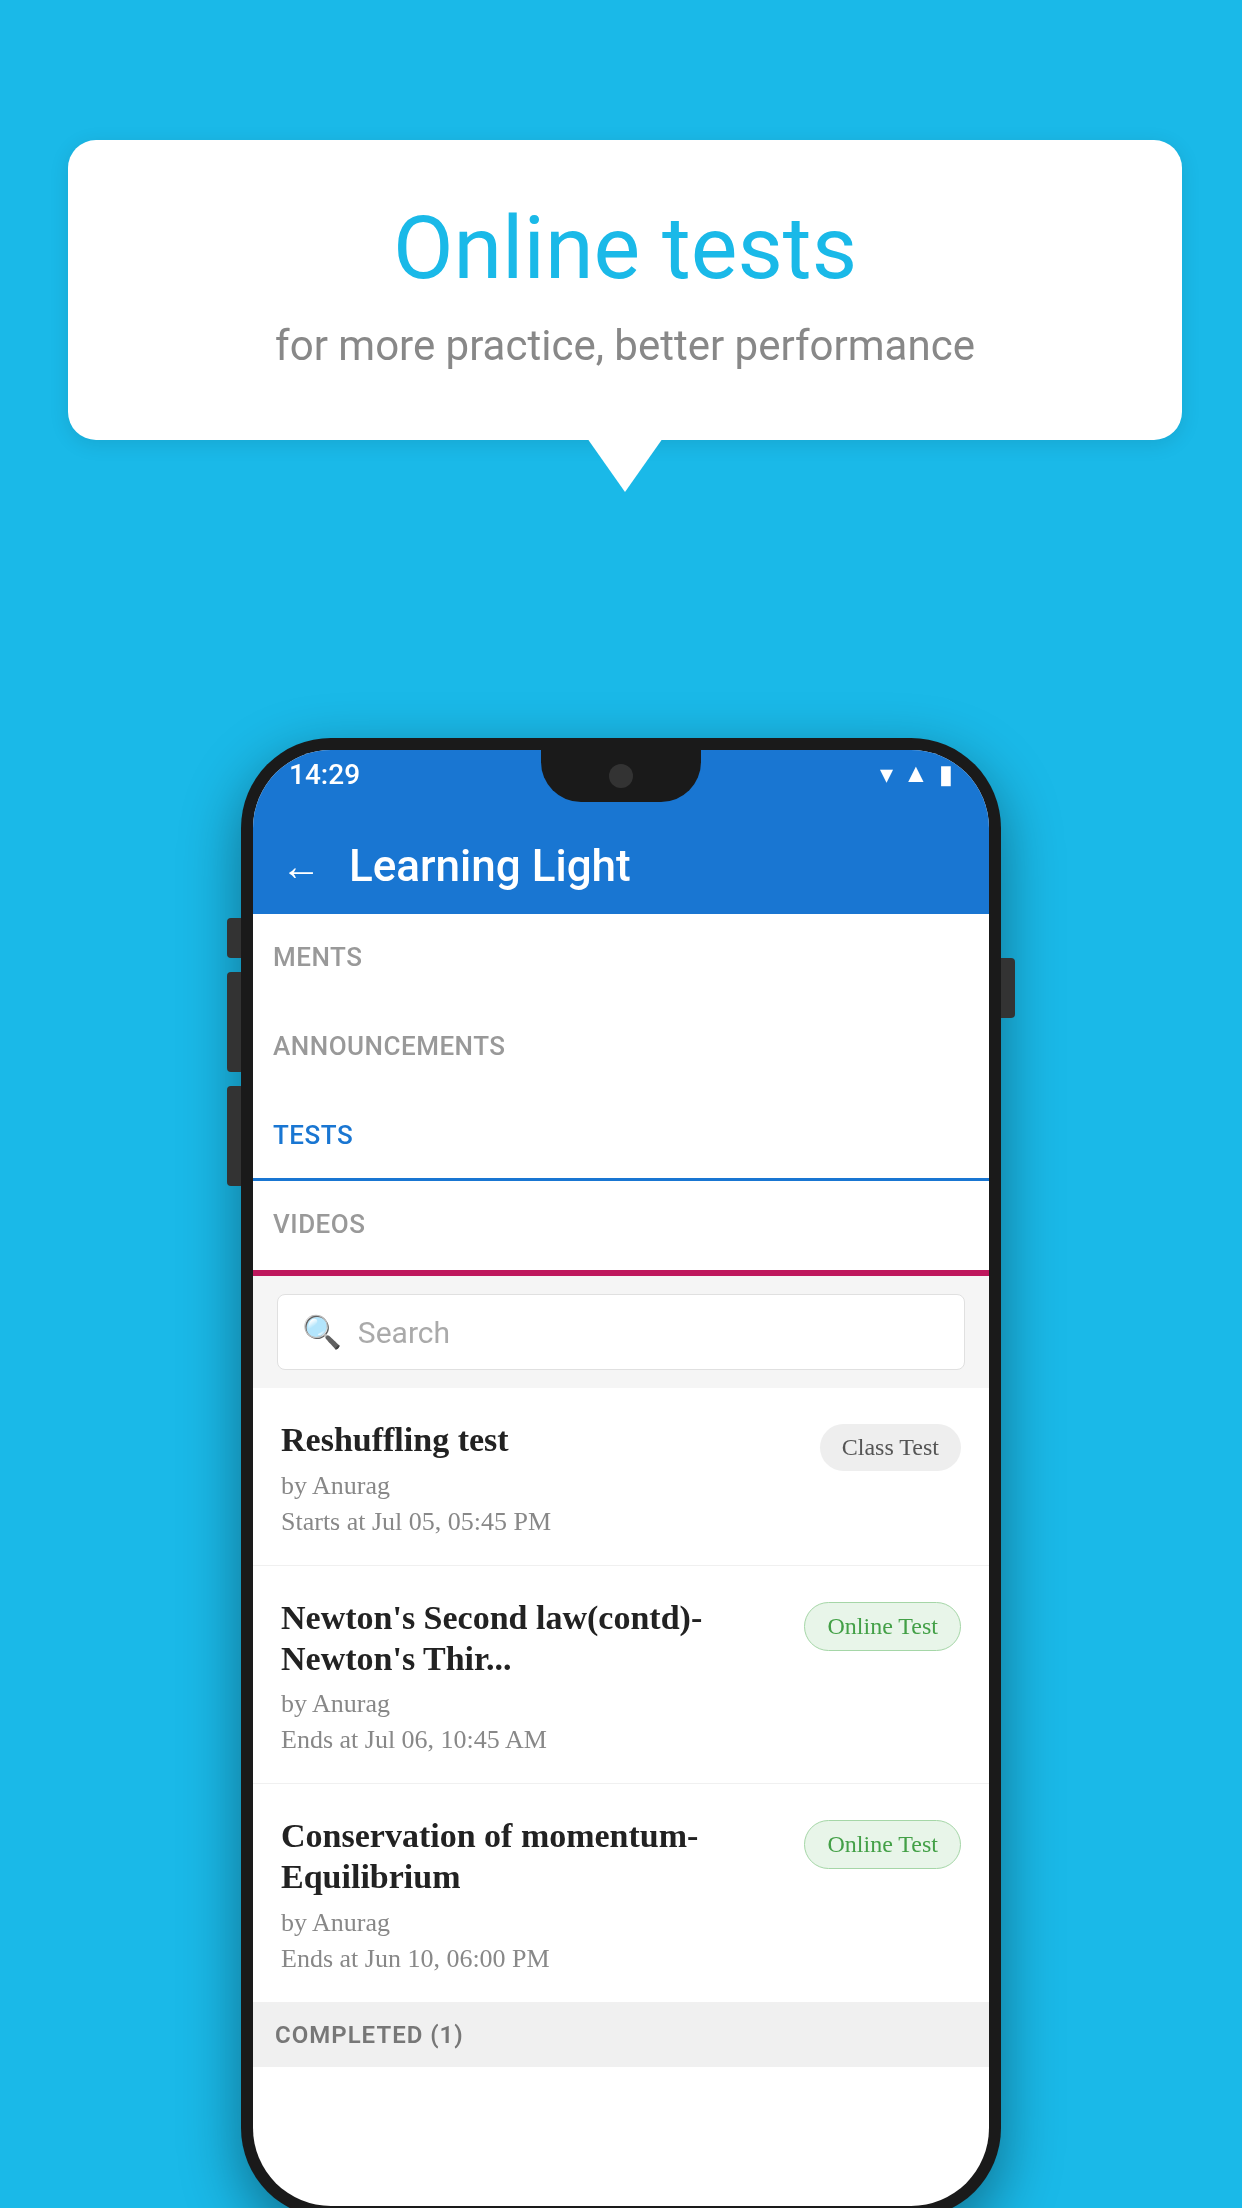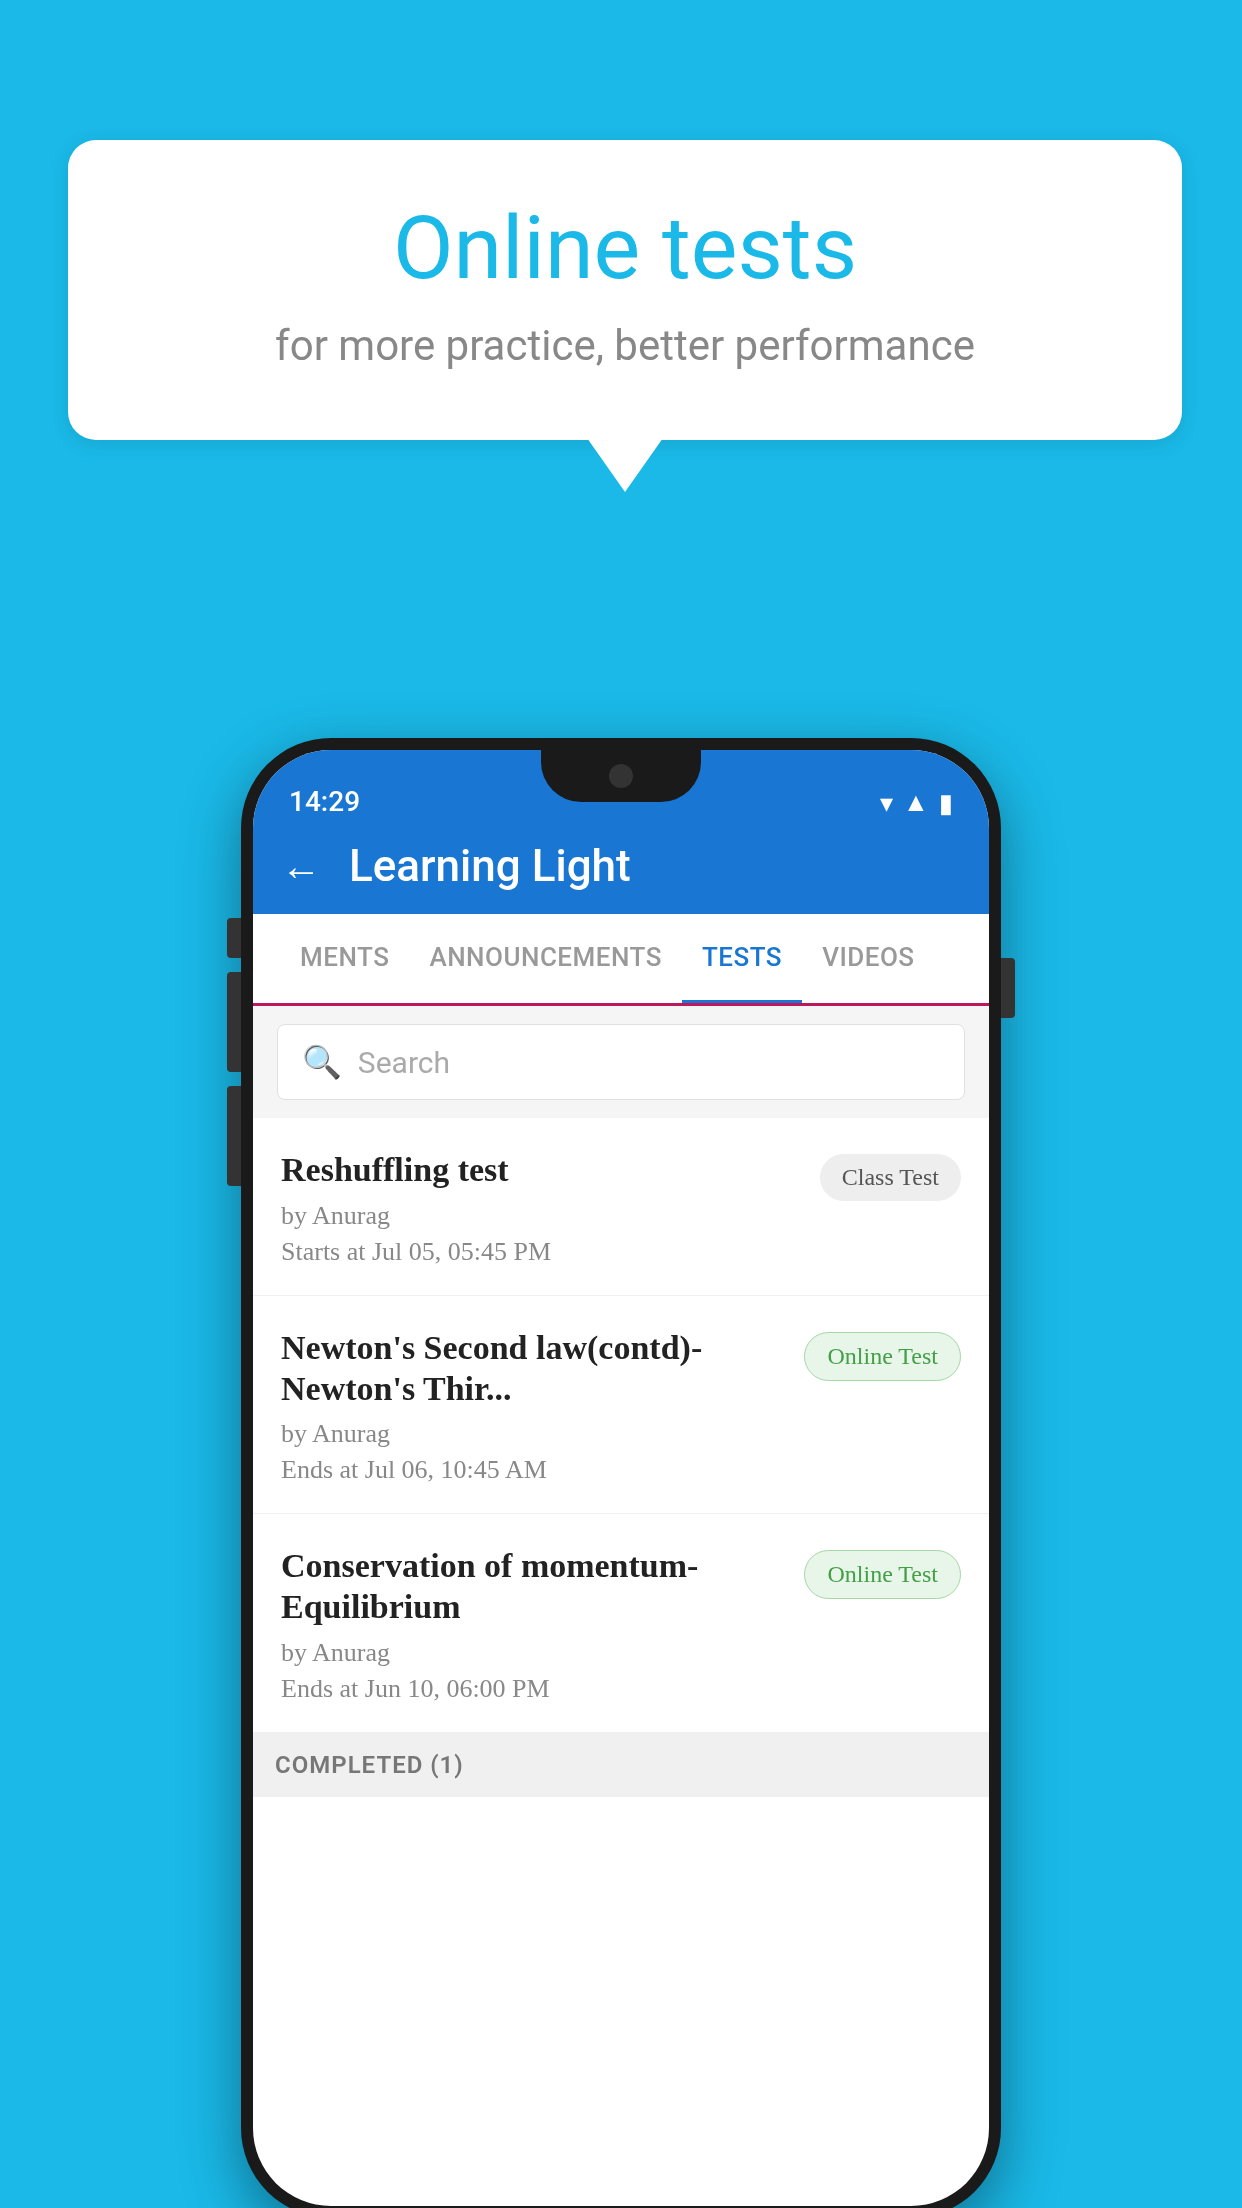--- a/index.html
+++ b/index.html
@@ -107,21 +107,21 @@
       background: #333;
       border-radius: 50%;
       z-index: 11;
     }
 
     
     .status-bar {
       background: #1976d2;
       height: 68px;
       display: flex;
-      align-items: flex-end;
+      align-items: flex-start;
       justify-content: space-between;
       padding: 0 36px;
       padding-top: 8px;
     }
 
     .status-time {
       color: white;
       font-size: 28px;
       font-weight: 500;
     }
@@ -156,22 +156,23 @@
     .app-title {
       color: white;
       font-size: 44px;
       font-weight: 500;
     }
 
     
     .tab-bar {
       background: white;
       display: flex;
-      border-bottom: 3px solid #be185d;
-      padding: 0 27px;
+      border-bottom: 6px solid #be185d;
+      padding: 0 0;
+      flex-direction: column;
     }
 
     .tab {
       padding: 28px 20px;
       font-size: 26px;
       font-weight: 500;
       color: #999;
       text-transform: uppercase;
       letter-spacing: 0.5px;
       cursor: pointer;

